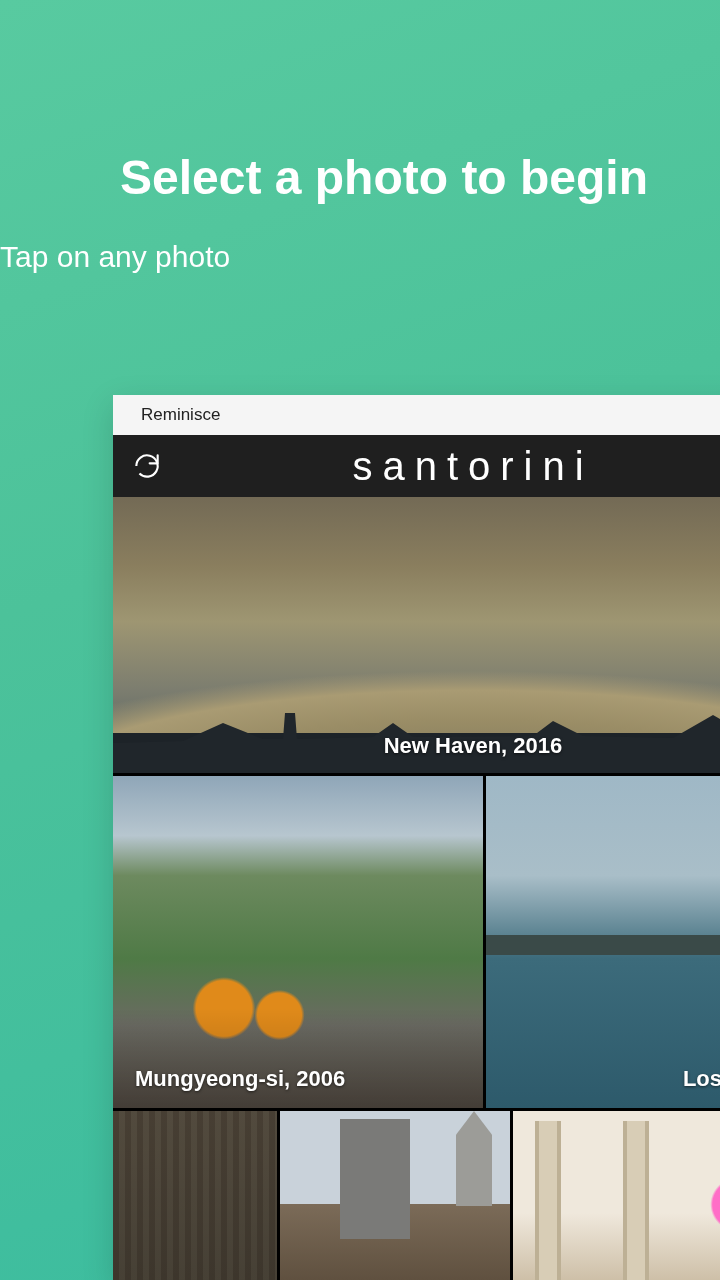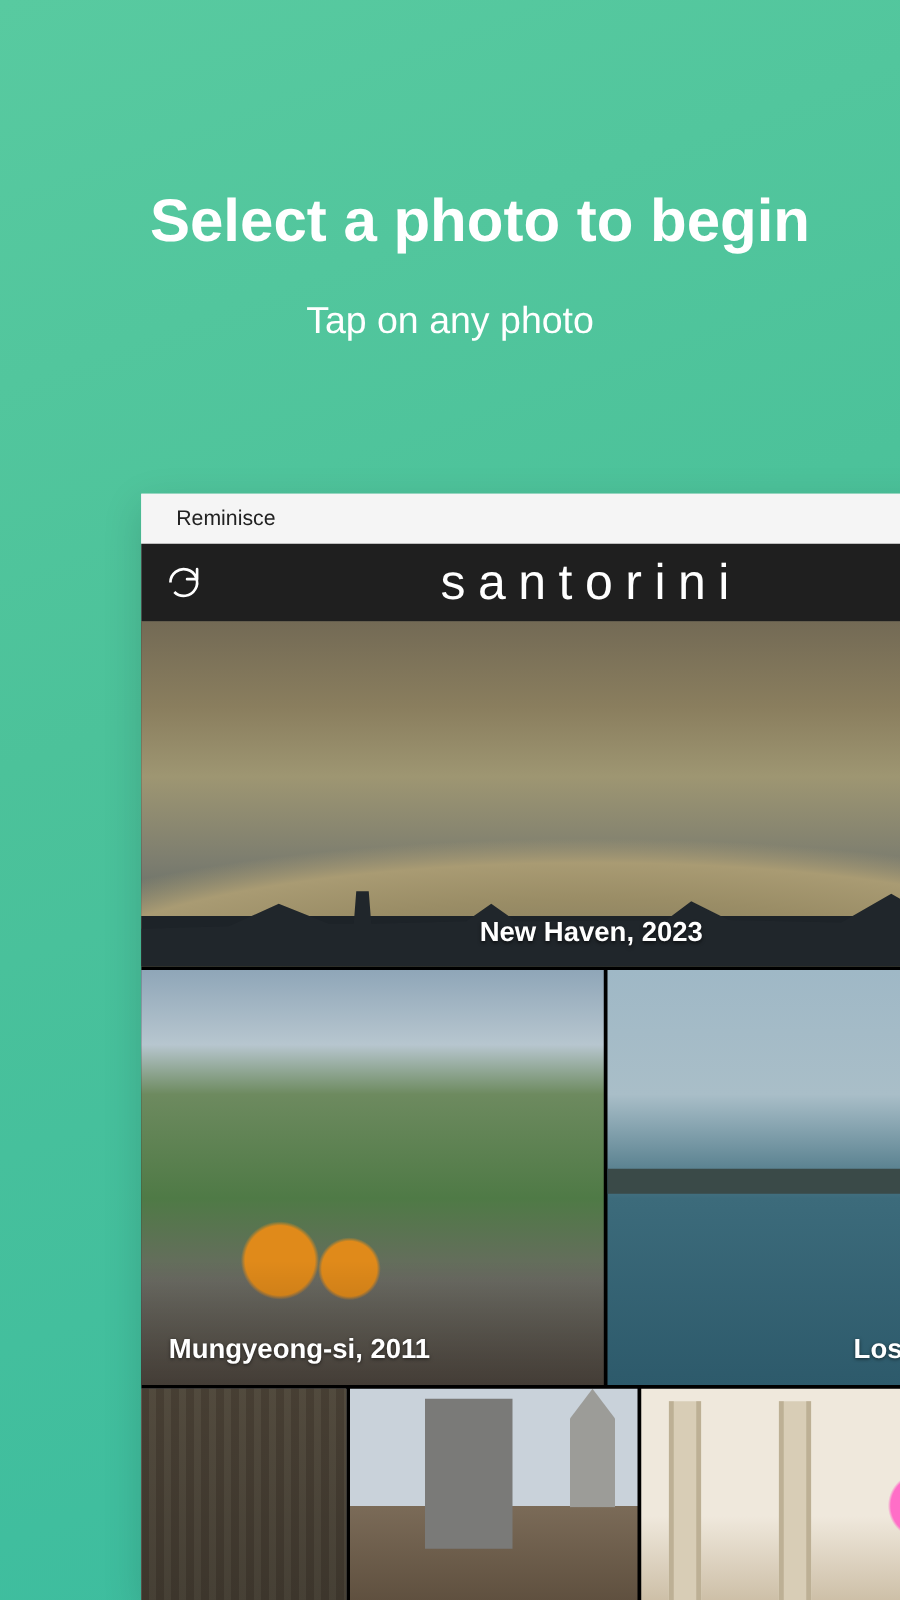--- a/index.html
+++ b/index.html
@@ -16,21 +16,21 @@
     text-align: center;
     color: #ffffff;
     font-size: 48px;
     font-weight: 700;
     padding-left: 48px;
   }
   .subhead {
     position: absolute;
     top: 240px;
     left: 0; right: 0;
-    text-align: center;
+    text-align: left;
     color: #ffffff;
     font-size: 30px;
     font-weight: 500;
   }
   .app-frame {
     position: absolute;
     left: 113px;
     top: 395px;
     width: 720px;
     background: #f4f4f4;
@@ -183,26 +183,26 @@
       </svg>
     </span>
     <div class="toolbar-title">santorini</div>
   </div>
 
   <div class="grid">
     <div class="tile hero">
       <svg class="skyline" viewBox="0 0 720 70" preserveAspectRatio="none">
         <path d="M0,70 L0,40 L70,38 L110,20 L150,36 L170,36 L172,10 L182,10 L184,36 L260,34 L280,20 L300,34 L420,33 L440,18 L470,33 L560,35 L600,12 L640,35 L720,30 L720,70 Z" fill="#20262b"></path>
       </svg>
-      <span class="caption">New Haven, 2023</span>
+      <span class="caption">New Haven, 2016</span>
     </div>
 
     <div class="row">
       <div class="tile t2a">
-        <span class="caption">Mungyeong-si, 2011</span>
+        <span class="caption">Mungyeong-si, 2006</span>
       </div>
       <div class="tile t2b">
         <span class="caption">Los Angeles,</span>
       </div>
     </div>
 
     <div class="row">
       <div class="tile t3a"></div>
       <div class="tile t3b"></div>
       <div class="tile t3c"></div>

